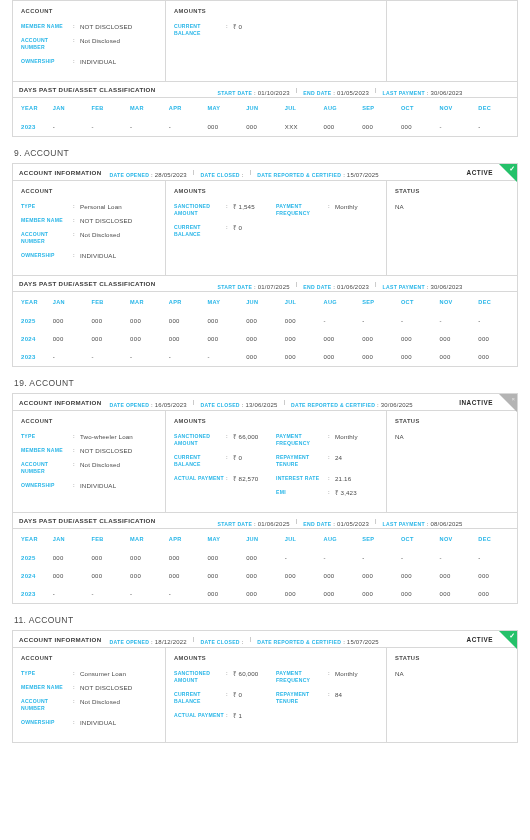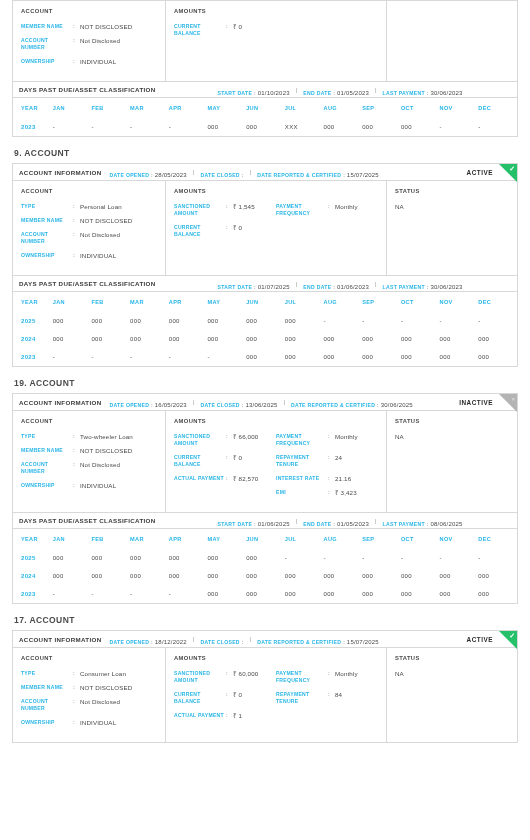--- a/index.html
+++ b/index.html
@@ -6,21 +6,21 @@
   html, body {
     width: 530px;
     background: #ffffff;
     font-family: "Liberation Sans", sans-serif;
     color: #3a3a3a;
   }
   body { padding: 0 12px; }
 
   .acct-title {
     font-size: 8.5px;
-    font-weight: bold;
+    font-weight: normal;
     letter-spacing: 0.4px;
     color: #4a4a4a;
     margin: 11px 0 5px 2px;
   }
 
   .card {
     border: 1px solid #d8d8d8;
     background: #fff;
     position: relative;
   }
@@ -540,21 +540,21 @@
             <td class="">000</td>
             <td class="">000</td>
             <td class="">000</td>
             <td class="">000</td>
             <td class="">000</td>
             <td class="">000</td>
           </tr>
         </tbody>
       </table>
     </div>
-    <div class="acct-title">17. ACCOUNT</div>
+    <div class="acct-title">11. ACCOUNT</div>
     <div class="card">
       <div class="info-bar">
         <span class="hdr">ACCOUNT INFORMATION</span>
         <span class="info-seg"><span class="lbl">DATE OPENED</span><span class="val"> : 18/12/2022</span></span>
         <span class="pipe">|</span>
         <span class="info-seg"><span class="lbl">DATE CLOSED</span><span class="val"> : </span></span>
         <span class="pipe">|</span>
         <span class="info-seg"><span class="lbl">DATE REPORTED &amp; CERTIFIED</span><span class="val"> : 15/07/2025</span></span>
         <span class="badge">ACTIVE</span>
       </div>

